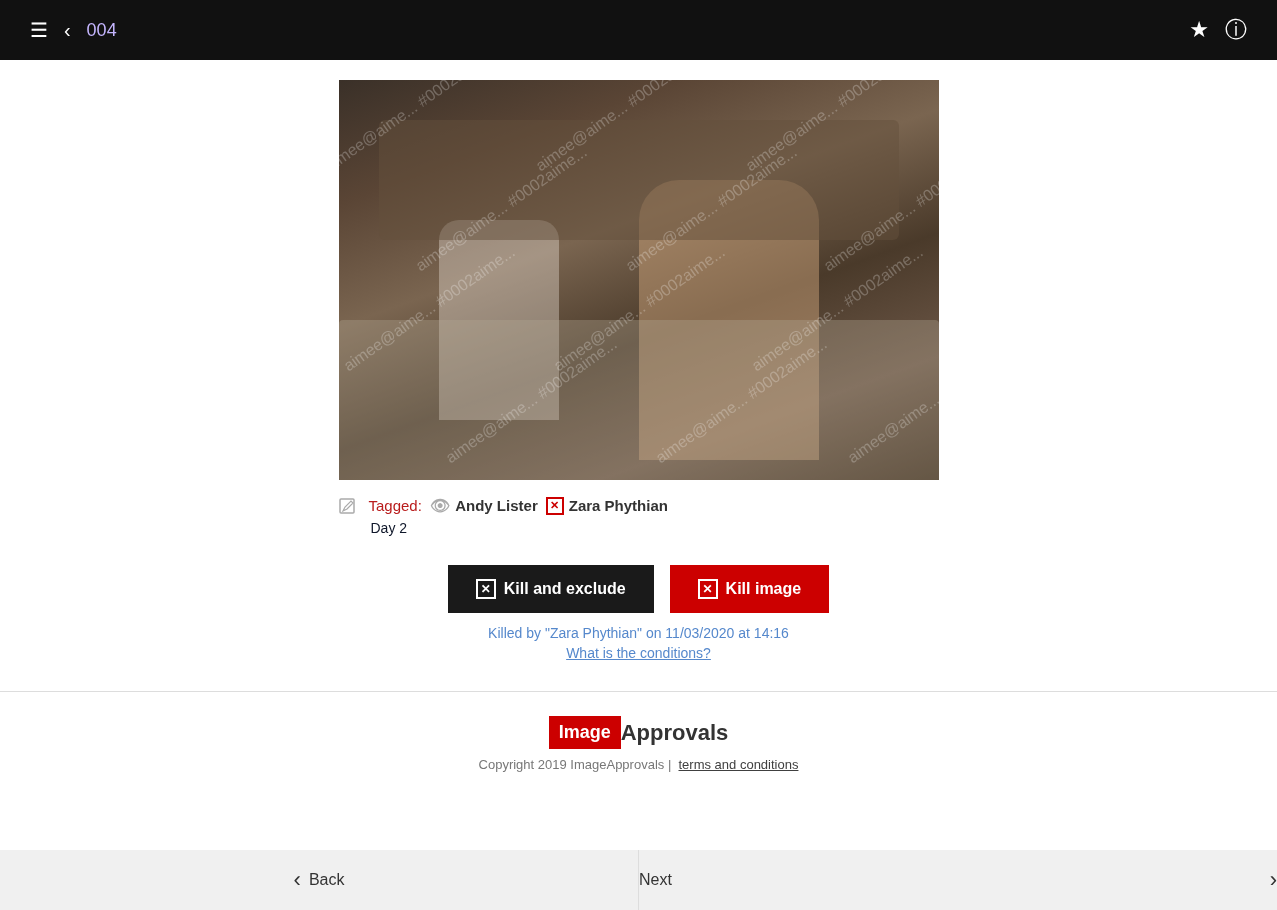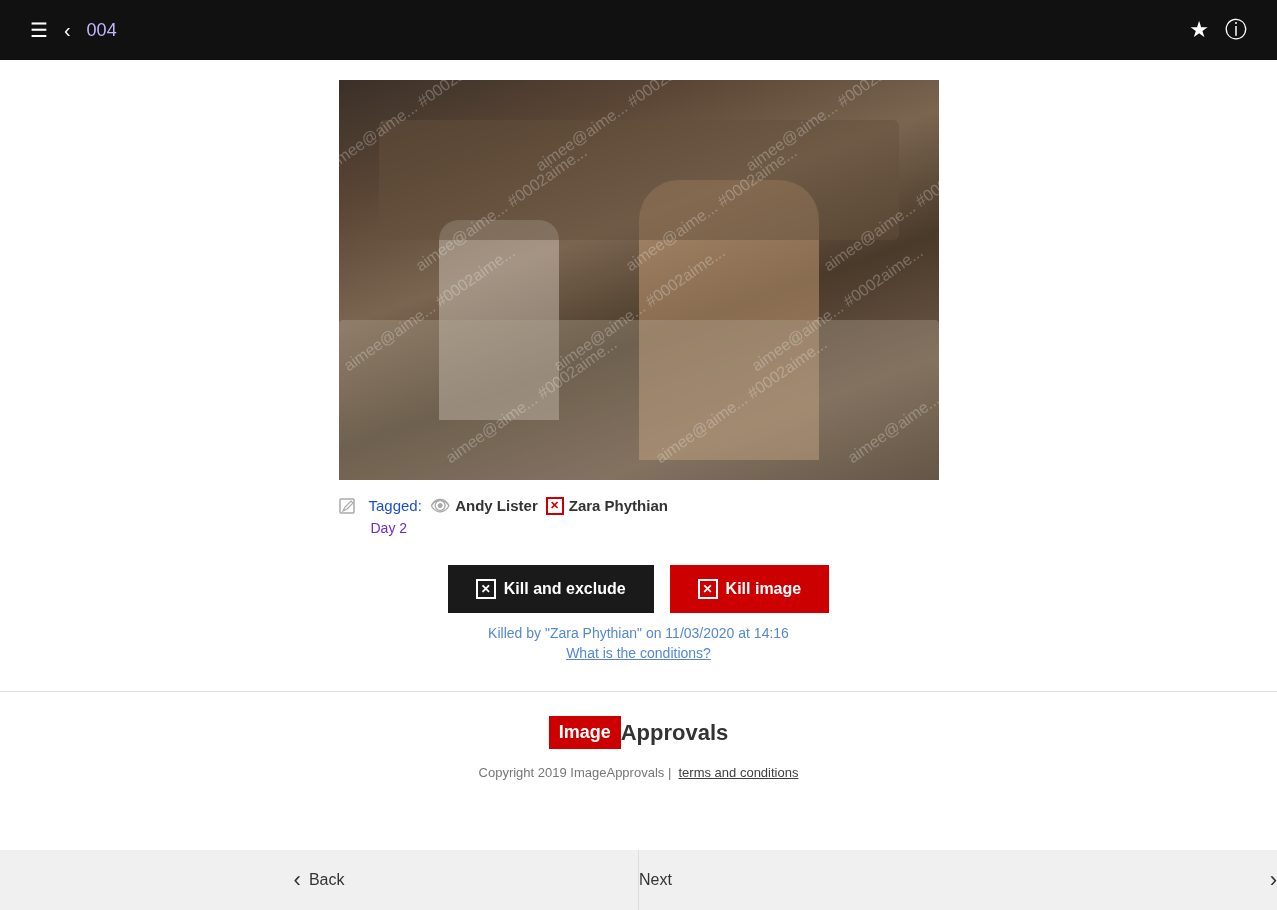--- a/index.html
+++ b/index.html
@@ -108,21 +108,21 @@
       display: flex;
       flex-direction: column;
       gap: 4px;
     }
     .tagged-row {
       display: flex;
       align-items: center;
       gap: 8px;
     }
     .tagged-label {
-      color: #1d4ed8;
+      color: #b91c1c;
       font-size: 15px;
     }
     .person-tag {
       display: flex;
       align-items: center;
       gap: 5px;
       font-size: 15px;
       font-weight: bold;
       color: #333;
     }
@@ -135,21 +135,21 @@
       align-items: center;
       justify-content: center;
       width: 18px;
       height: 18px;
       border: 2px solid #c00;
       color: #c00;
       font-size: 11px;
       font-weight: bold;
     }
     .day-tag {
-      color: #6d28d9;
+      color: #0f172a;
       font-size: 14px;
       margin-left: 2px;
     }
 
     
     .buttons-row {
       display: flex;
       gap: 16px;
       margin-top: 28px;
     }
@@ -212,21 +212,21 @@
       border: none;
       border-top: 1px solid #ddd;
       margin: 30px 0 24px;
     }
 
     
     .logo-area {
       display: flex;
       align-items: flex-end;
       justify-content: center;
-      margin-bottom: 16px;
+      margin-bottom: 8px;
     }
     .logo-image-box {
       display: flex;
       align-items: center;
       gap: 0;
     }
     .logo-red-box {
       background: #c00;
       color: #fff;
       font-size: 18px;

